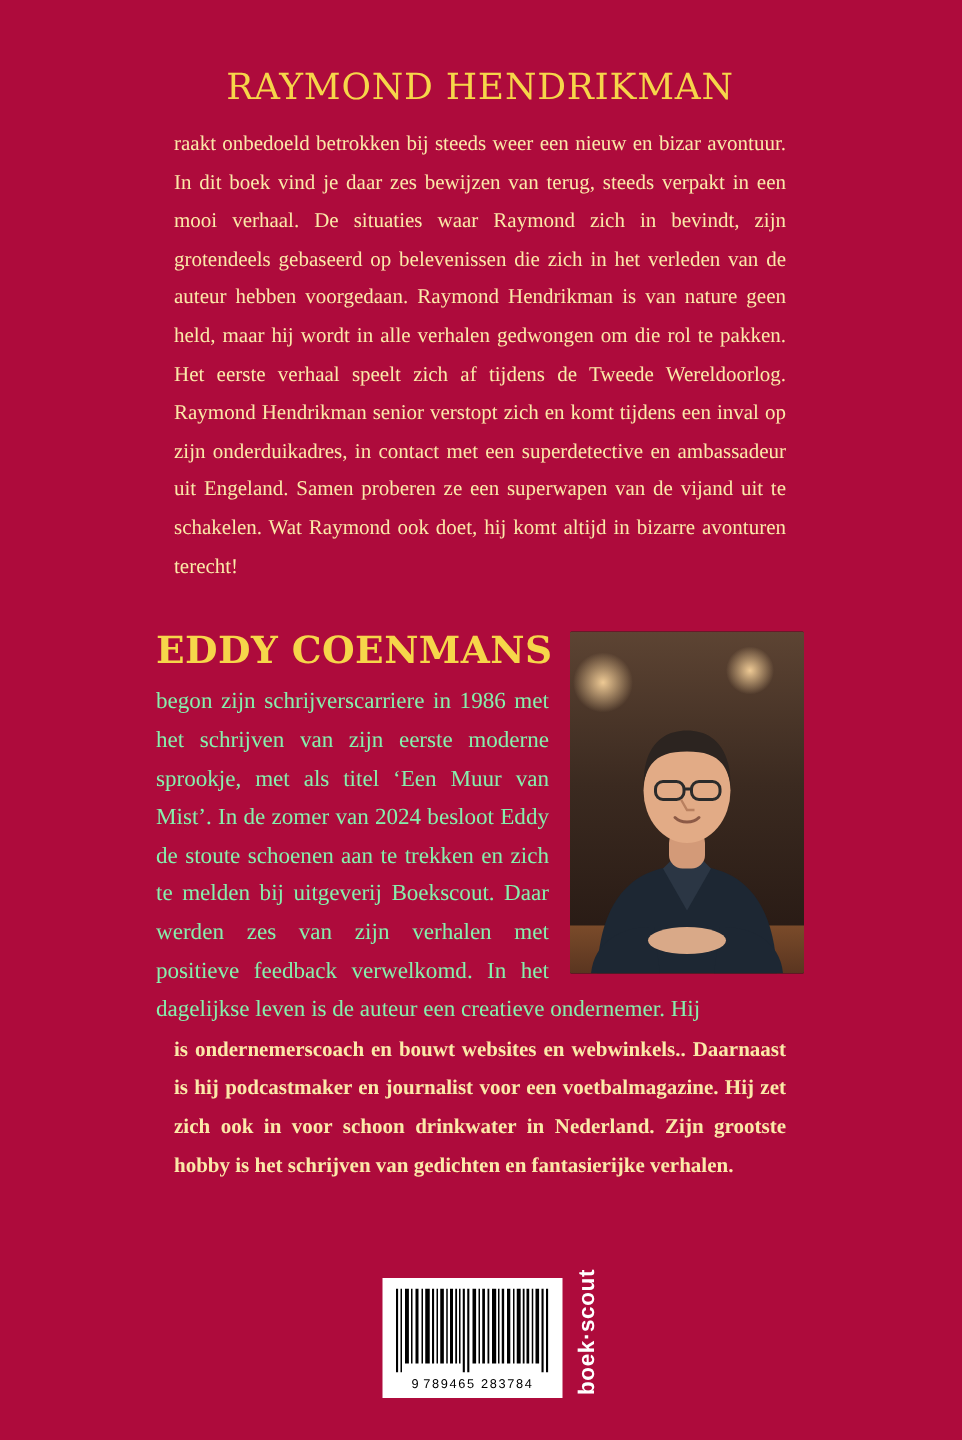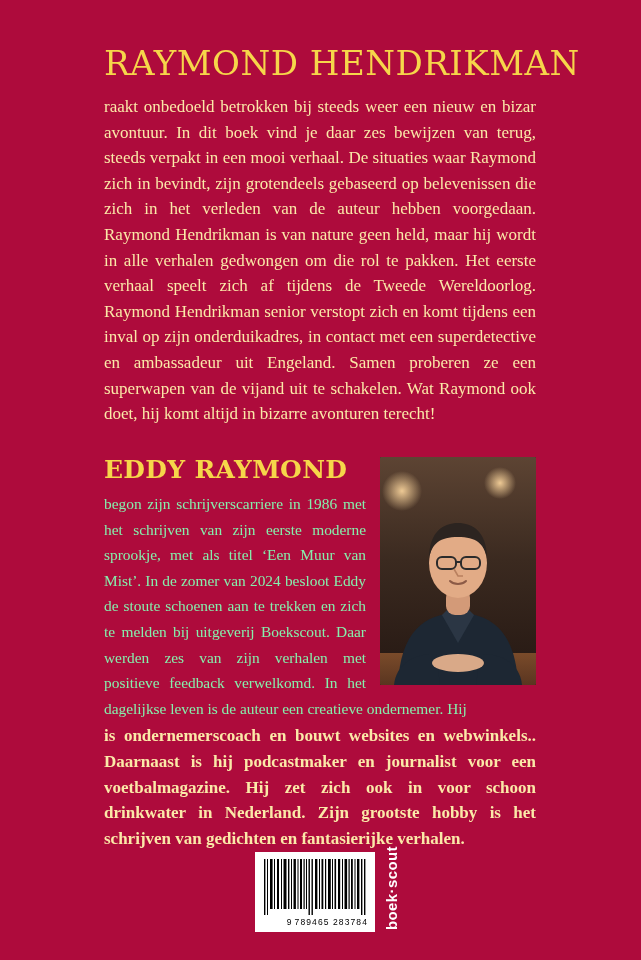--- a/index.html
+++ b/index.html
@@ -23,37 +23,37 @@
     position: absolute;
     left: 104px;
     top: 46px;
     width: 432px;
   }
 
   
   .title {
     color: #f6d64a;
     font-family: "DejaVu Serif", serif;
-    font-size: 34px;
+    font-size: 24px;
     letter-spacing: 0.5px;
     line-height: 1.0;
     text-align: center;
     font-weight: normal;
     margin: 0 0 14px 0;
     white-space: nowrap;
   }
 
   
   .blurb {
     color: #fbe9a8;
-    font-size: 17px;
+    font-size: 14px;
     line-height: 25.6px;
     text-align: justify;
     text-justify: inter-word;
-    margin: 0;
+    margin: 12px;
   }
 
   
   .author-block {
     margin-top: 30px;
     position: relative;
   }
   .author-name {
     color: #f6d64a;
     font-family: "DejaVu Serif", serif;
@@ -108,21 +108,21 @@
   .bars {
     height: 56px;
     width: 100%;
     display: block;
   }
   .isbn-line {
     font-family: "Liberation Sans", sans-serif;
     font-size: 8.5px;
     color: #000;
     letter-spacing: 1.1px;
-    text-align: right;
+    text-align: center;
     padding: 2px 0 3px 0;
     white-space: nowrap;
   }
   .isbn-line .lead {
     font-size: 8.5px;
     margin-right: 2px;
   }
   .publisher {
     color: #ffffff;
     font-family: "Liberation Sans", sans-serif;
@@ -186,21 +186,21 @@
 
           <rect x="57" y="100" width="19" height="12" rx="5" fill="none" stroke="#2b2b2b" stroke-width="2"></rect>
           <rect x="81" y="100" width="19" height="12" rx="5" fill="none" stroke="#2b2b2b" stroke-width="2"></rect>
           <line x1="76" y1="105" x2="81" y2="105" stroke="#2b2b2b" stroke-width="2"></line>
 
           <path d="M70 124 C74 128 82 128 86 124" stroke="#8c5a46" stroke-width="2" fill="none" stroke-linecap="round"></path>
           <path d="M74 112 L78 119 L83 119" stroke="#b9805f" stroke-width="1.6" fill="none"></path>
         </svg>
       </div>
 
-      <h2 class="author-name">EDDY RAYMOND</h2>
+      <h2 class="author-name">EDDY COENMANS</h2>
 
       <div class="author-flow">begon zijn schrijverscarriere in 1986 met het schrijven van zijn eerste moderne sprookje, met als titel ‘Een Muur van Mist’. In de zomer van 2024 besloot Eddy de stoute schoenen aan te trekken en zich te melden bij uitgeverij Boekscout. Daar werden zes van zijn verhalen met positieve feedback verwelkomd. In het dagelijkse leven is de auteur een creatieve ondernemer. Hij</div>
     </div>
 
     <div class="blurb" style="margin-top:2px;font-weight:bold;">is ondernemerscoach en bouwt websites en webwinkels.. Daarnaast is hij podcastmaker en journalist voor een voetbalmagazine. Hij zet zich ook in voor schoon drinkwater in Nederland. Zijn grootste hobby is het schrijven van gedichten en fantasierijke verhalen.</div>
 
   </div>
 
   <div class="barcode-area">
     <div class="barcode-box">

